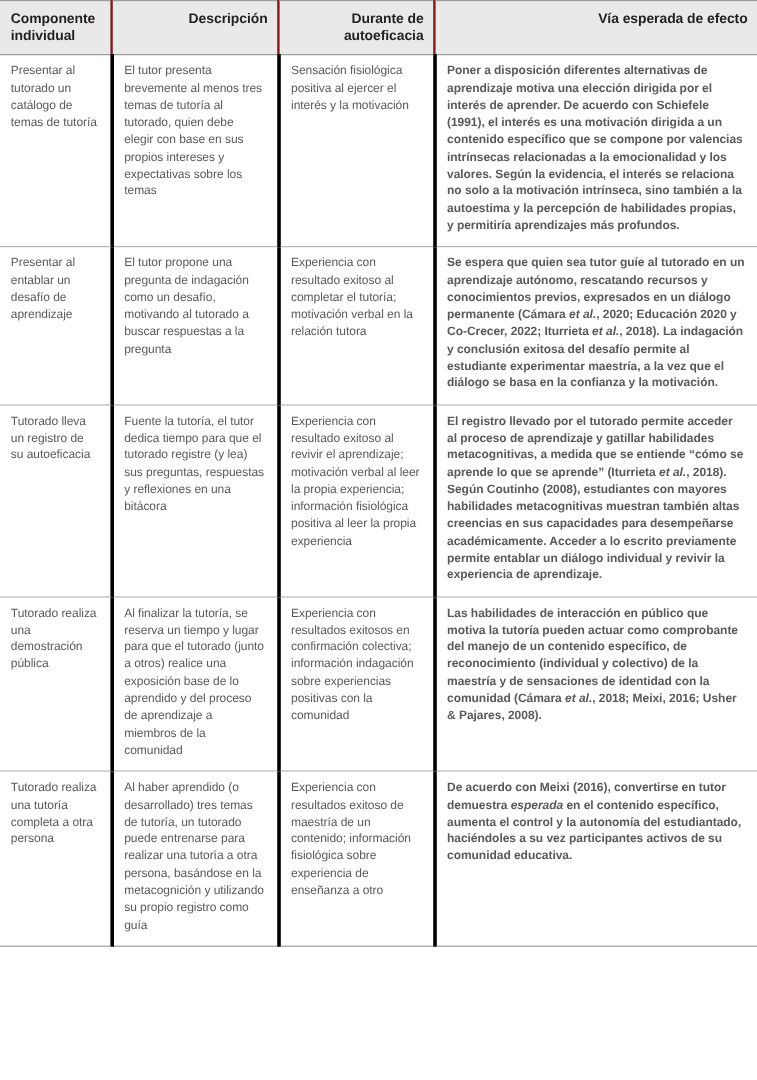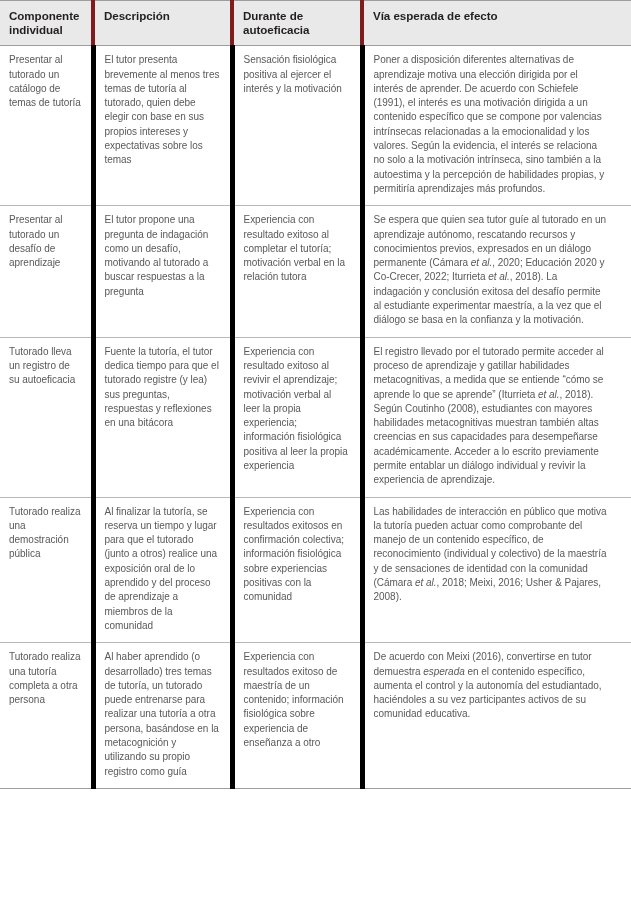--- a/index.html
+++ b/index.html
@@ -38,40 +38,42 @@
     color: #231f20;
     text-align: left;
     vertical-align: top;
     padding: 8px 8px 8px 9px;
     line-height: 1.22;
     border-top: 1px solid #9d9d9d;
     border-bottom: 1px solid #9d9d9d;
     letter-spacing: -0.05px;
   }
   thead th.col-sep {
-    border-left: 4px solid #7f1d1d;
+    border-left: 2px solid #7f1d1d;
+    text-align: right;
   }
 
   tbody td {
     font-size: 10px;
     color: #58595b;
     vertical-align: top;
     padding: 7px 9px 9px 9px;
     line-height: 1.43;
     border-bottom: 1px solid #b8b8b8;
     letter-spacing: -0.03px;
   }
   tbody td.col-sep {
-    border-left: 5px solid #000000;
+    border-left: 3px solid #000000;
   }
   tbody tr:last-child td {
     border-bottom: 1px solid #9d9d9d;
   }
   tbody td.c4cell {
-    padding-right: 24px;
+    padding-right: 10px;
+    font-weight: bold;
   }
   em {
     font-style: italic;
   }
 </style>
 </head>
 <body>
 
 <div id="table-wrap">
   <table class="compare-table">
@@ -90,35 +92,35 @@
       </tr>
     </thead>
     <tbody>
       <tr>
         <td>Presentar al tutorado un catálogo de temas de tutoría</td>
         <td class="col-sep">El tutor presenta brevemente al menos tres temas de tutoría al tutorado, quien debe elegir con base en sus propios intereses y expectativas sobre los temas</td>
         <td class="col-sep">Sensación fisiológica positiva al ejercer el interés y la motivación</td>
         <td class="col-sep c4cell">Poner a disposición diferentes alternativas de aprendizaje motiva una elección dirigida por el interés de aprender. De acuerdo con Schiefele (1991), el interés es una motivación dirigida a un contenido específico que se compone por valencias intrínsecas relacionadas a la emocionalidad y los valores. Según la evidencia, el interés se relaciona no solo a la motivación intrínseca, sino también a la autoestima y la percepción de habilidades propias, y permitiría aprendizajes más profundos.</td>
       </tr>
       <tr>
-        <td>Presentar al tutorado un desafío de aprendizaje</td>
+        <td>Presentar al entablar un desafío de aprendizaje</td>
         <td class="col-sep">El tutor propone una pregunta de indagación como un desafío, motivando al tutorado a buscar respuestas a la pregunta</td>
         <td class="col-sep">Experiencia con resultado exitoso al completar el tutoría; motivación verbal en la relación tutora</td>
         <td class="col-sep c4cell">Se espera que quien sea tutor guíe al tutorado en un aprendizaje autónomo, rescatando recursos y conocimientos previos, expresados en un diálogo permanente (Cámara <em>et al.</em>, 2020; Educación 2020 y Co-Crecer, 2022; Iturrieta <em>et al.</em>, 2018). La indagación y conclusión exitosa del desafío permite al estudiante experimentar maestría, a la vez que el diálogo se basa en la confianza y la motivación.</td>
       </tr>
       <tr>
         <td>Tutorado lleva un registro de su autoeficacia</td>
         <td class="col-sep">Fuente la tutoría, el tutor dedica tiempo para que el tutorado registre (y lea) sus preguntas, respuestas y reflexiones en una bitácora</td>
         <td class="col-sep">Experiencia con resultado exitoso al revivir el aprendizaje; motivación verbal al leer la propia experiencia; información fisiológica positiva al leer la propia experiencia</td>
         <td class="col-sep c4cell">El registro llevado por el tutorado permite acceder al proceso de aprendizaje y gatillar habilidades metacognitivas, a medida que se entiende “cómo se aprende lo que se aprende” (Iturrieta <em>et al.</em>, 2018). Según Coutinho (2008), estudiantes con mayores habilidades metacognitivas muestran también altas creencias en sus capacidades para desempeñarse académicamente. Acceder a lo escrito previamente permite entablar un diálogo individual y revivir la experiencia de aprendizaje.</td>
       </tr>
       <tr>
         <td>Tutorado realiza una demostración pública</td>
-        <td class="col-sep">Al finalizar la tutoría, se reserva un tiempo y lugar para que el tutorado (junto a otros) realice una exposición oral de lo aprendido y del proceso de aprendizaje a miembros de la comunidad</td>
-        <td class="col-sep">Experiencia con resultados exitosos en confirmación colectiva; información fisiológica sobre experiencias positivas con la comunidad</td>
+        <td class="col-sep">Al finalizar la tutoría, se reserva un tiempo y lugar para que el tutorado (junto a otros) realice una exposición base de lo aprendido y del proceso de aprendizaje a miembros de la comunidad</td>
+        <td class="col-sep">Experiencia con resultados exitosos en confirmación colectiva; información indagación sobre experiencias positivas con la comunidad</td>
         <td class="col-sep c4cell">Las habilidades de interacción en público que motiva la tutoría pueden actuar como comprobante del manejo de un contenido específico, de reconocimiento (individual y colectivo) de la maestría y de sensaciones de identidad con la comunidad (Cámara <em>et al.</em>, 2018; Meixi, 2016; Usher &amp; Pajares, 2008).</td>
       </tr>
       <tr>
         <td>Tutorado realiza una tutoría completa a otra persona</td>
         <td class="col-sep">Al haber aprendido (o desarrollado) tres temas de tutoría, un tutorado puede entrenarse para realizar una tutoría a otra persona, basándose en la metacognición y utilizando su propio registro como guía</td>
         <td class="col-sep">Experiencia con resultados exitoso de maestría de un contenido; información fisiológica sobre experiencia de enseñanza a otro</td>
         <td class="col-sep c4cell">De acuerdo con Meixi (2016), convertirse en tutor demuestra <em>esperada</em> en el contenido específico, aumenta el control y la autonomía del estudiantado, haciéndoles a su vez participantes activos de su comunidad educativa.</td>
       </tr>
     </tbody>
   </table>

